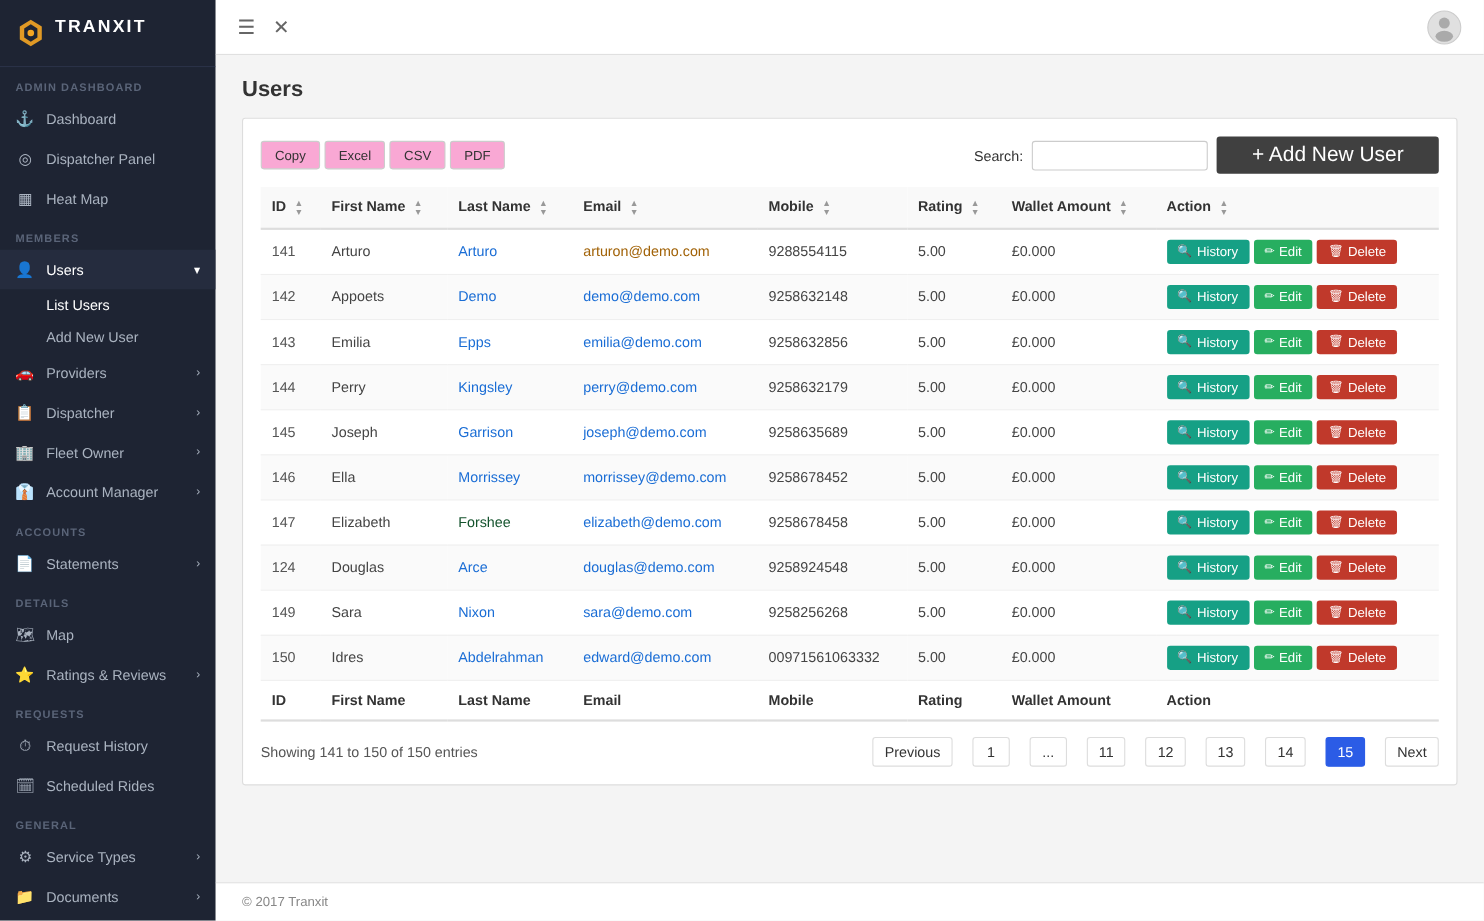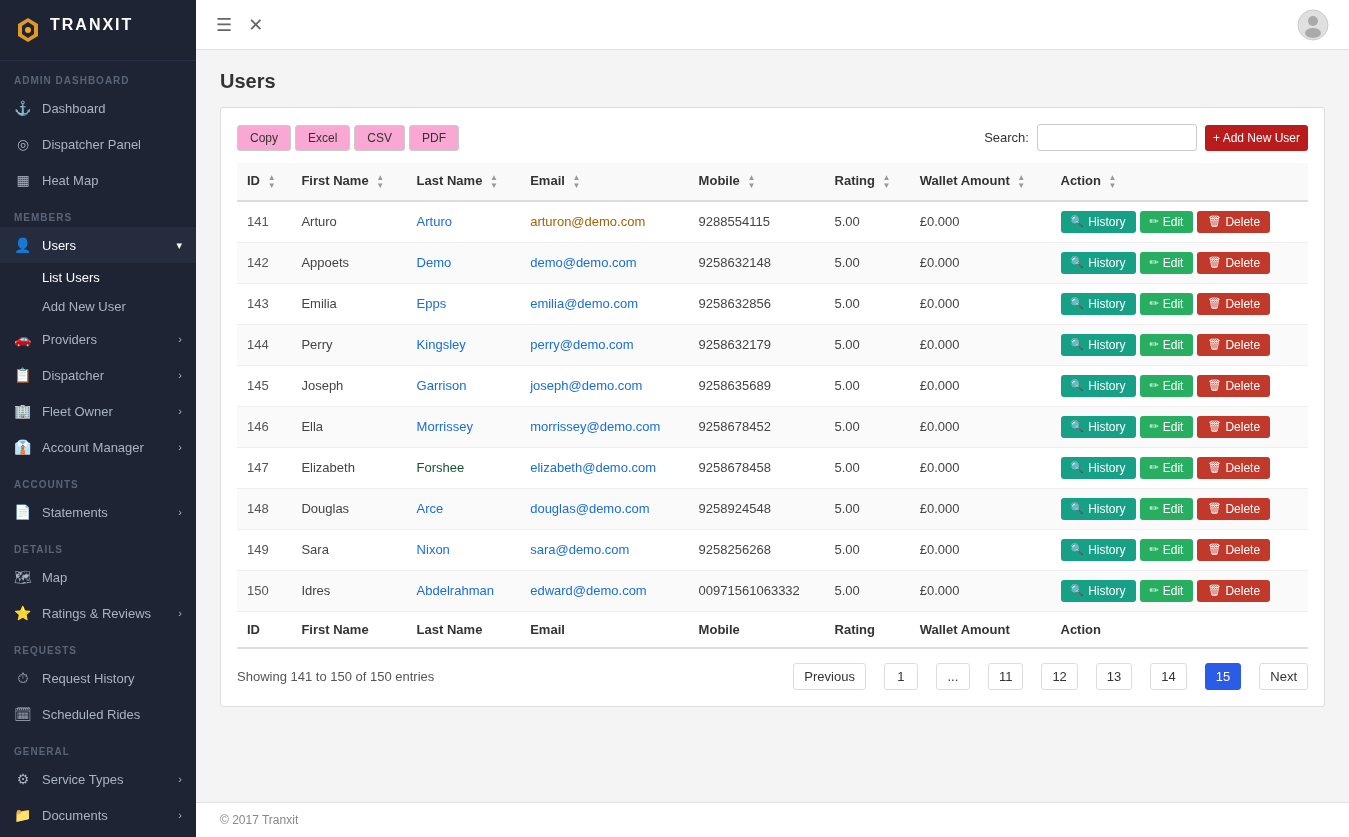--- a/index.html
+++ b/index.html
@@ -122,27 +122,27 @@
     .btn-export {
       padding: 5px 12px;
       border: 1px solid #ccc;
       background: #f9a8d4;
       color: #333;
       border-radius: 3px;
       cursor: pointer;
       font-size: 12px;
     }
     .btn-add-user {
-      padding: 6px 8px;
-      background: #b91c1c;
+      padding: 6px 32px;
+      background: #404040;
       color: #fff;
       border: none;
       border-radius: 3px;
       cursor: pointer;
-      font-size: 12px;
+      font-size: 19px;
       font-weight: 500;
     }
     .search-label { font-size: 13px; color: #333; }
     .search-input {
       padding: 5px 8px;
       border: 1px solid #ccc;
       border-radius: 3px;
       font-size: 13px;
       width: 160px;
     }
@@ -552,21 +552,21 @@
           Edit
         </button>
         <button class="btn-delete">
           <span style="font-size:11px;">🗑</span>
           Delete
         </button>
       </div>
     </td>
   </tr>
             <tr>
-    <td class="id-cell">148</td>
+    <td class="id-cell">124</td>
     <td>Douglas</td>
     <td><a class="email-link" style="color:#1a6dd5;text-decoration:none;">Arce</a></td>
     <td><a class="email-link" style="color:#1a6dd5;text-decoration:none;">douglas@demo.com</a></td>
     <td>9258924548</td>
     <td>5.00</td>
     <td>£0.000</td>
     <td>
       <div class="action-btns">
         <button class="btn-history">
           <span style="font-size:11px;">🔍</span>

